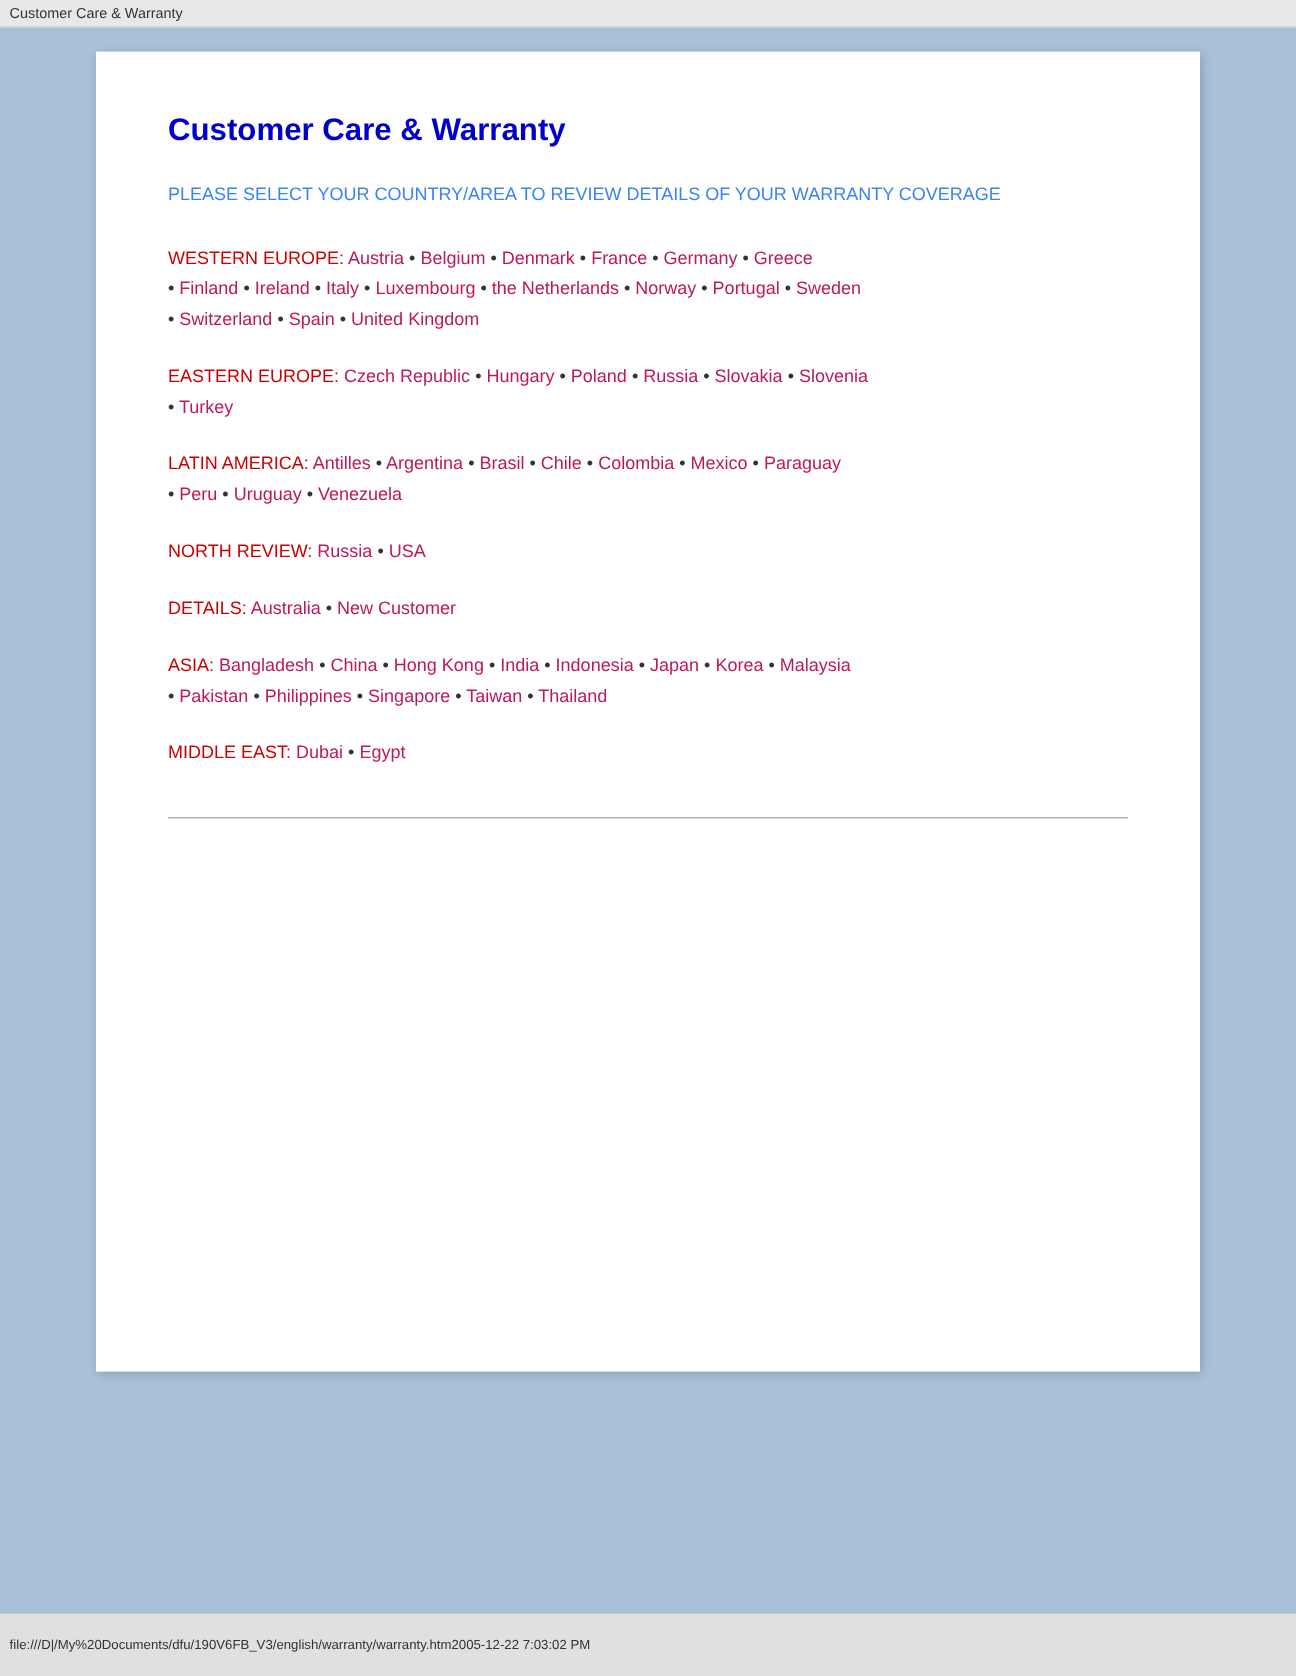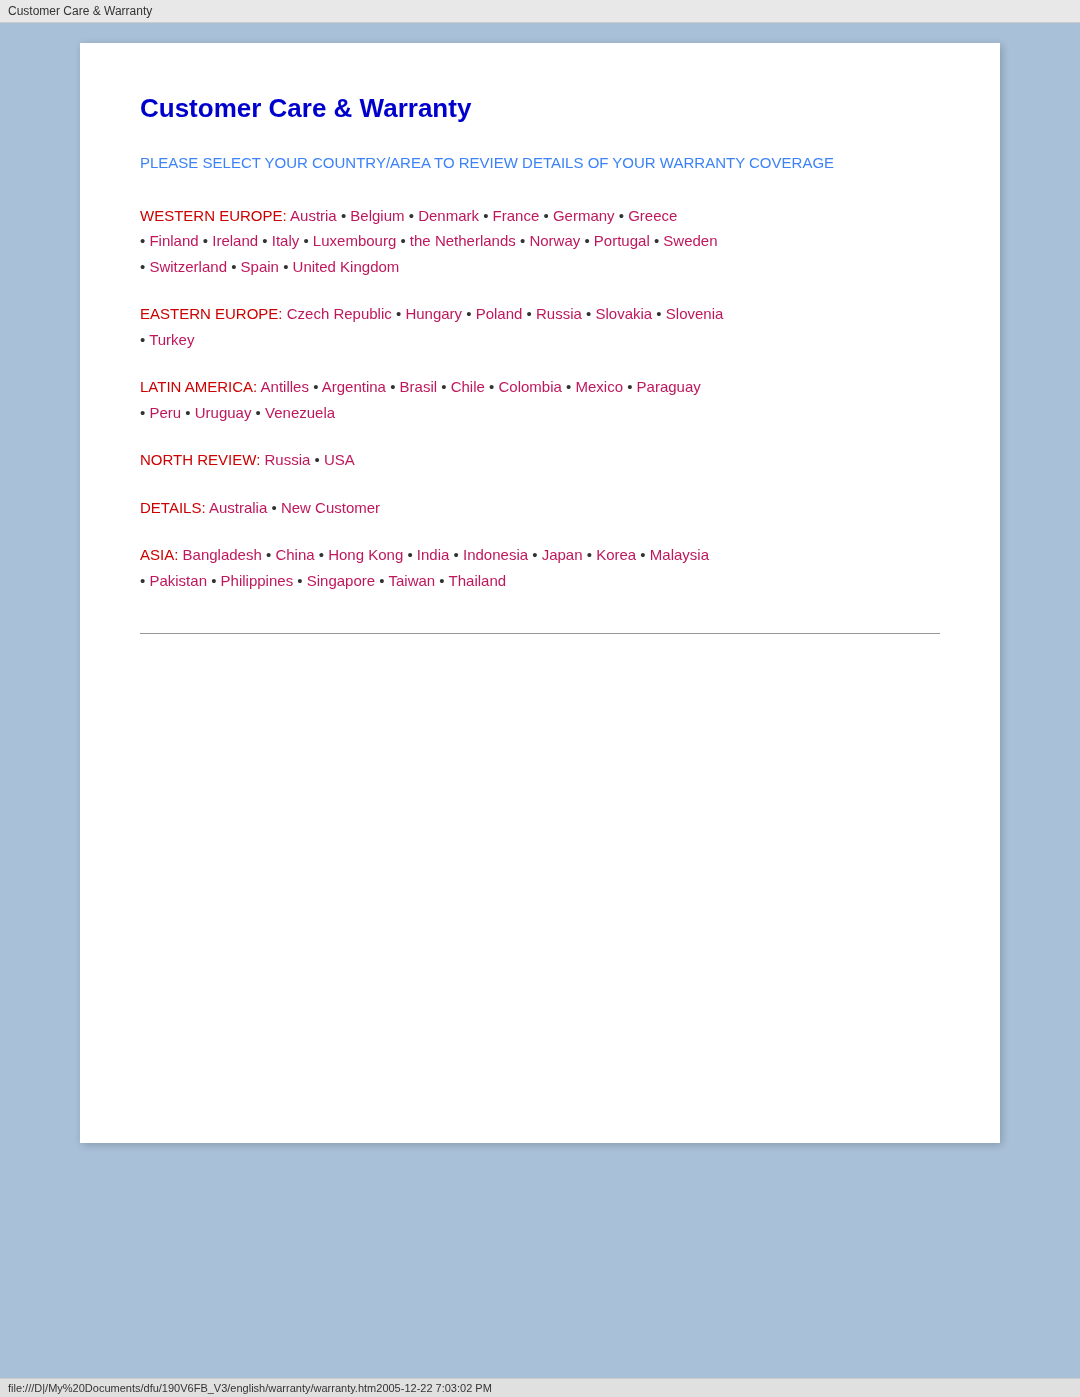--- a/index.html
+++ b/index.html
@@ -79,21 +79,21 @@
 
     .divider {
       border: none;
       border-top: 1px solid #999;
       margin-top: 40px;
       margin-bottom: 20px;
     }
 
     .status-bar {
       background-color: #e0e0e0;
-      padding: 3px 8px;
+      padding: 20px 8px;
       font-size: 11px;
       color: #333;
       border-top: 1px solid #ccc;
       position: fixed;
       bottom: 0;
       width: 100%;
     }
   </style>
 </head>
 <body>
@@ -108,20 +108,21 @@
     <p class="subtitle">PLEASE SELECT YOUR COUNTRY/AREA TO REVIEW DETAILS OF YOUR WARRANTY COVERAGE</p>
 
     <div id="regions-container">
 
     <div class="region-block"><span class="region-label">WESTERN EUROPE:</span> <a class="country-link" href="#">Austria</a> <span class="separator">•</span> <a class="country-link" href="#">Belgium</a> <span class="separator">•</span> <a class="country-link" href="#">Denmark</a> <span class="separator">•</span> <a class="country-link" href="#">France</a> <span class="separator">•</span> <a class="country-link" href="#">Germany</a> <span class="separator">•</span> <a class="country-link" href="#">Greece</a><br> <span class="separator">•</span> <a class="country-link" href="#">Finland</a> <span class="separator">•</span> <a class="country-link" href="#">Ireland</a> <span class="separator">•</span> <a class="country-link" href="#">Italy</a> <span class="separator">•</span> <a class="country-link" href="#">Luxembourg</a> <span class="separator">•</span> <a class="country-link" href="#">the Netherlands</a> <span class="separator">•</span> <a class="country-link" href="#">Norway</a> <span class="separator">•</span> <a class="country-link" href="#">Portugal</a> <span class="separator">•</span> <a class="country-link" href="#">Sweden</a><br> <span class="separator">•</span> <a class="country-link" href="#">Switzerland</a> <span class="separator">•</span> <a class="country-link" href="#">Spain</a> <span class="separator">•</span> <a class="country-link" href="#">United Kingdom</a></div>
         <div class="region-block"><span class="region-label">EASTERN EUROPE:</span> <a class="country-link" href="#">Czech Republic</a> <span class="separator">•</span> <a class="country-link" href="#">Hungary</a> <span class="separator">•</span> <a class="country-link" href="#">Poland</a> <span class="separator">•</span> <a class="country-link" href="#">Russia</a> <span class="separator">•</span> <a class="country-link" href="#">Slovakia</a> <span class="separator">•</span> <a class="country-link" href="#">Slovenia</a><br> <span class="separator">•</span> <a class="country-link" href="#">Turkey</a></div>
         <div class="region-block"><span class="region-label">LATIN AMERICA:</span> <a class="country-link" href="#">Antilles</a> <span class="separator">•</span> <a class="country-link" href="#">Argentina</a> <span class="separator">•</span> <a class="country-link" href="#">Brasil</a> <span class="separator">•</span> <a class="country-link" href="#">Chile</a> <span class="separator">•</span> <a class="country-link" href="#">Colombia</a> <span class="separator">•</span> <a class="country-link" href="#">Mexico</a> <span class="separator">•</span> <a class="country-link" href="#">Paraguay</a><br> <span class="separator">•</span> <a class="country-link" href="#">Peru</a> <span class="separator">•</span> <a class="country-link" href="#">Uruguay</a> <span class="separator">•</span> <a class="country-link" href="#">Venezuela</a></div>
         <div class="region-block"><span class="region-label">NORTH REVIEW:</span> <a class="country-link" href="#">Russia</a> <span class="separator">•</span> <a class="country-link" href="#">USA</a></div>
         <div class="region-block"><span class="region-label">DETAILS:</span> <a class="country-link" href="#">Australia</a> <span class="separator">•</span> <a class="country-link" href="#">New Customer</a></div>
         <div class="region-block"><span class="region-label">ASIA:</span> <a class="country-link" href="#">Bangladesh</a> <span class="separator">•</span> <a class="country-link" href="#">China</a> <span class="separator">•</span> <a class="country-link" href="#">Hong Kong</a> <span class="separator">•</span> <a class="country-link" href="#">India</a> <span class="separator">•</span> <a class="country-link" href="#">Indonesia</a> <span class="separator">•</span> <a class="country-link" href="#">Japan</a> <span class="separator">•</span> <a class="country-link" href="#">Korea</a> <span class="separator">•</span> <a class="country-link" href="#">Malaysia</a><br> <span class="separator">•</span> <a class="country-link" href="#">Pakistan</a> <span class="separator">•</span> <a class="country-link" href="#">Philippines</a> <span class="separator">•</span> <a class="country-link" href="#">Singapore</a> <span class="separator">•</span> <a class="country-link" href="#">Taiwan</a> <span class="separator">•</span> <a class="country-link" href="#">Thailand</a></div>
+        <div class="region-block"><span class="region-label">MIDDLE EAST:</span> <a class="country-link" href="#">Dubai</a> <span class="separator">•</span> <a class="country-link" href="#">Egypt</a></div>
       </div>
 
     <hr class="divider">
   </div>
 </div>
 
 <div class="status-bar">
   <span>file:///D|/My%20Documents/dfu/190V6FB_V3/english/warranty/warranty.htm2005-12-22  7:03:02 PM</span>
 </div>
 

